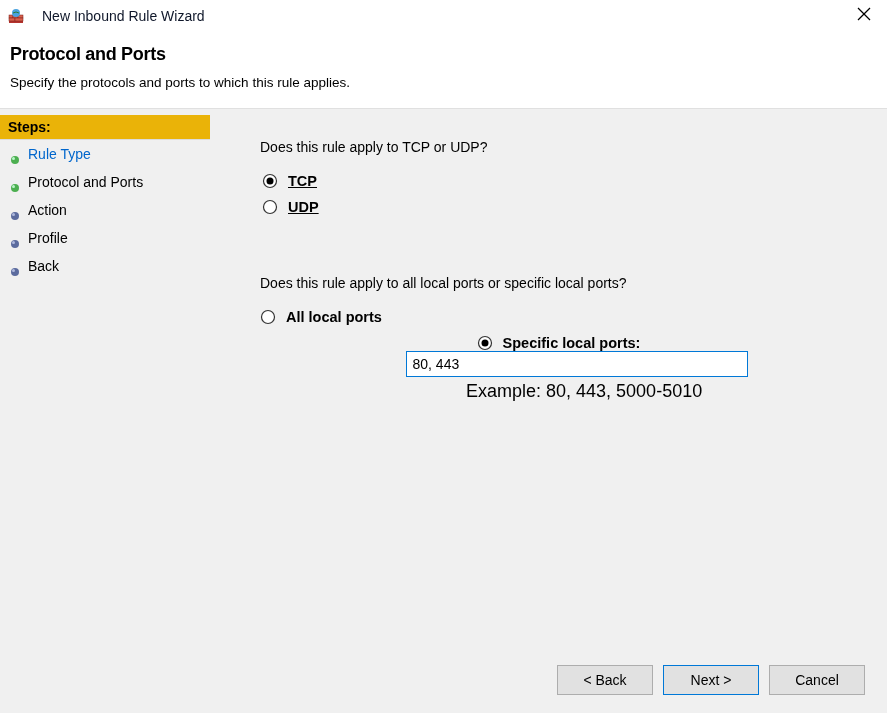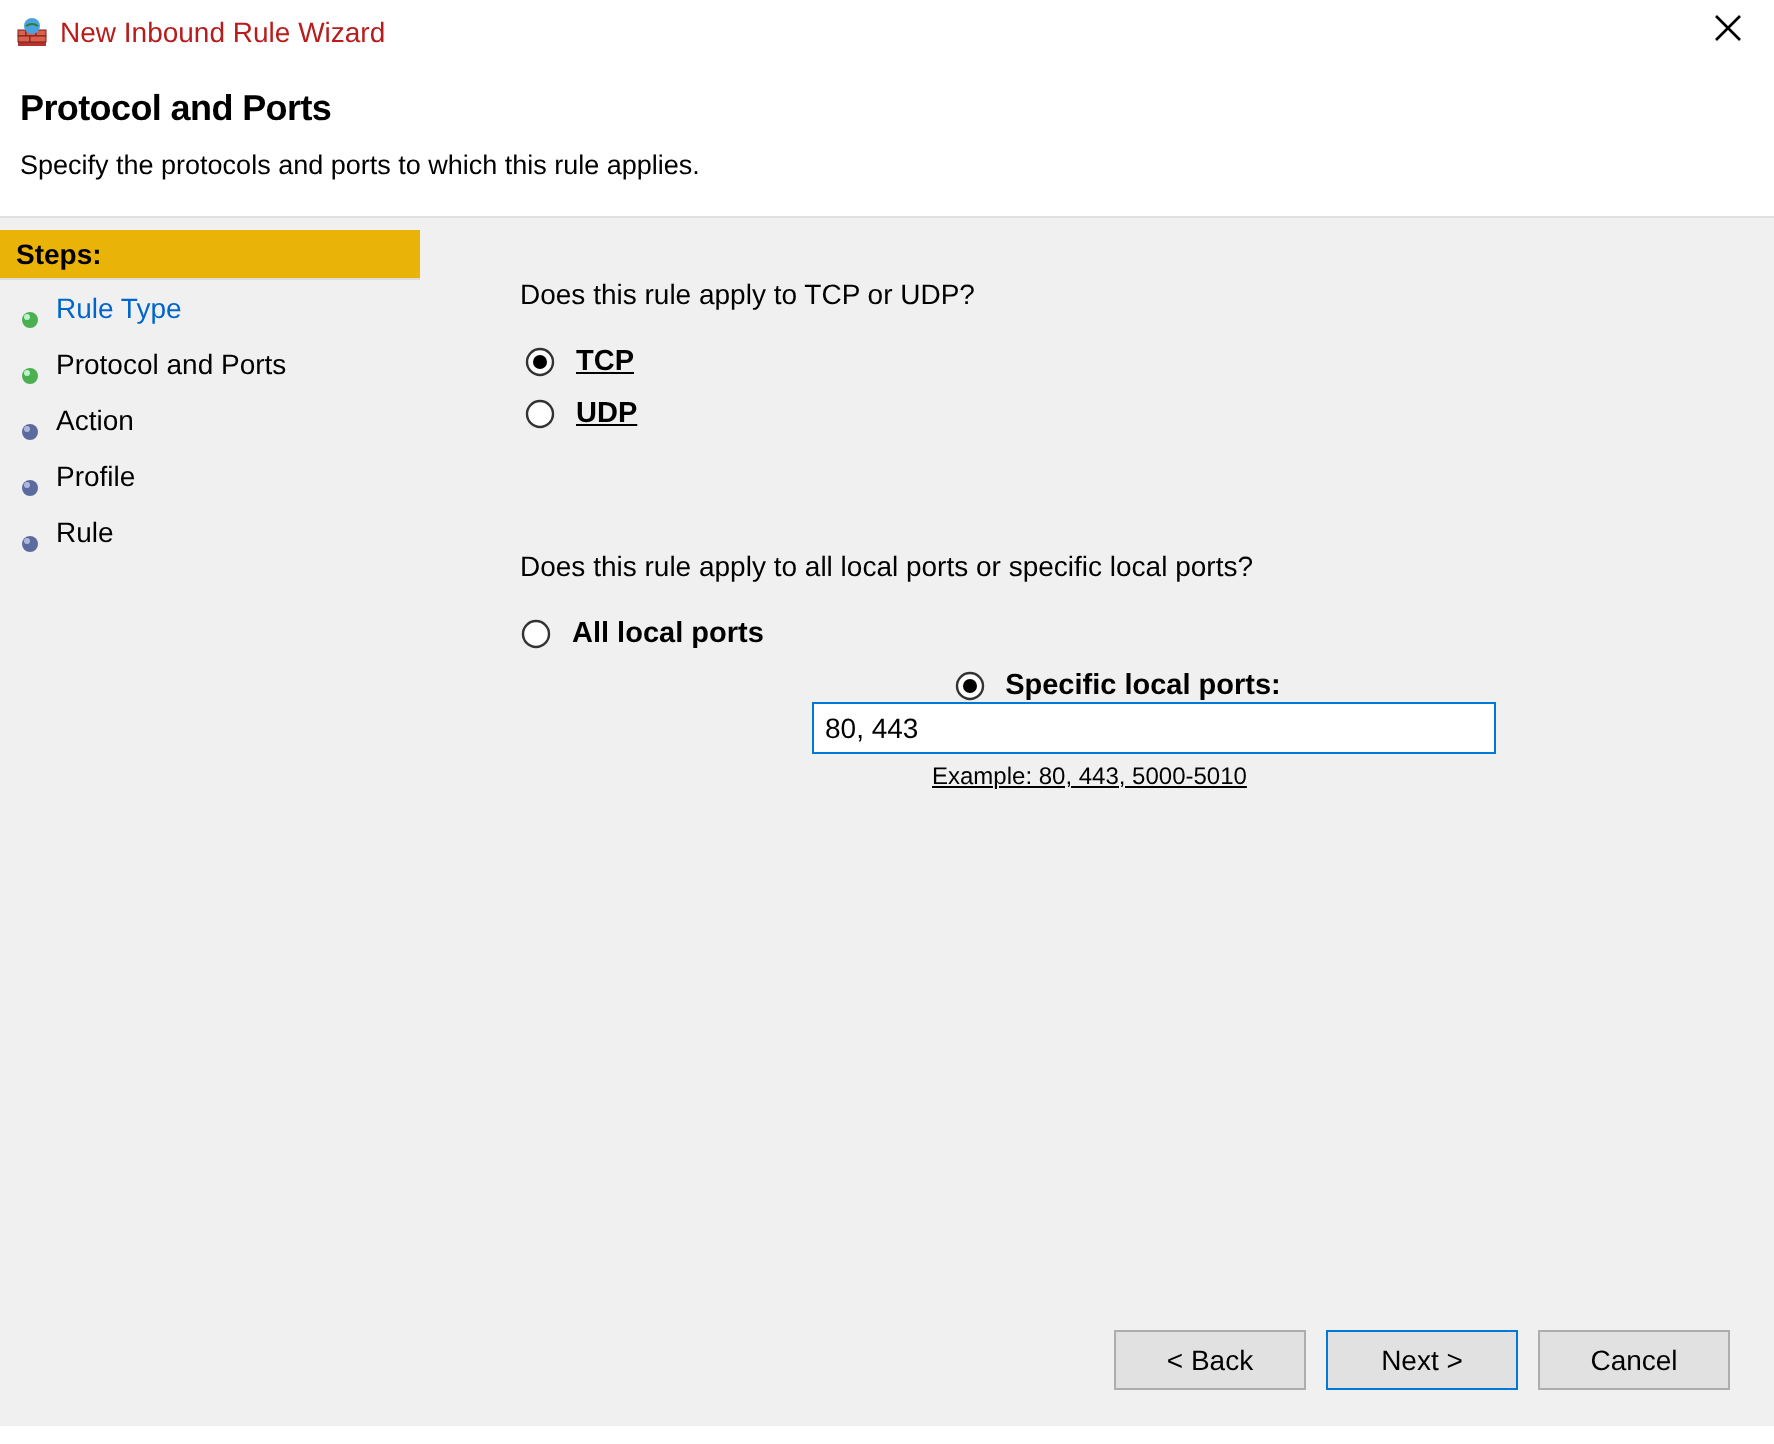--- a/index.html
+++ b/index.html
@@ -28,21 +28,22 @@
       display: flex;
       align-items: center;
       gap: 6px;
     }
     .titlebar-icon {
       width: 16px;
       height: 16px;
     }
     .titlebar-title {
       font-size: 14px;
-      color: #b91c1c;
+      color: #0f172a;
+      margin-left: 12px;
     }
     .close-icon {
       font-size: 16px;
       padding: 4px 8px;
       cursor: default;
       color: #000;
     }
     .header-section {
       padding: 12px 10px 18px 10px;
       background: #ffffff;
@@ -137,25 +138,24 @@
       width: 342px;
       height: 26px;
       border: 1px solid #0078d7;
       padding: 2px 6px;
       font-size: 14px;
       font-family: inherit;
       background: #fff;
       margin-left: 36px;
     }
     .example-text {
-      font-size: 12px;
+      font-size: 18px;
       color: #000;
       margin-left: 206px;
       margin-top: 4px;
-      text-decoration: underline;
     }
     .button-bar {
       position: absolute;
       bottom: 18px;
       right: 22px;
       display: flex;
       gap: 10px;
     }
     .btn {
       width: 96px;
@@ -250,21 +250,21 @@
       </span>
       <span>Profile</span>
     </div>
     <div class="sidebar-item">
       <span class="bullet">
         <svg width="10" height="10" viewBox="0 0 10 10">
             <circle cx="5" cy="5" r="4" fill="#5b6b9e"></circle>
             <circle cx="3.5" cy="3.5" r="1.5" fill="#aeb8dd"></circle>
           </svg>
       </span>
-      <span>Rule</span>
+      <span>Back</span>
     </div>
   </div>
 
   <div class="main-panel">
     <div class="question">Does this rule apply to TCP or UDP?</div>
     <div class="radio-group">
       <div class="radio-row">
         <span class="radio">
           <svg width="16" height="16" viewBox="0 0 16 16">
               <circle cx="8" cy="8" r="6.5" fill="#fff" stroke="#333" stroke-width="1.2"></circle>

